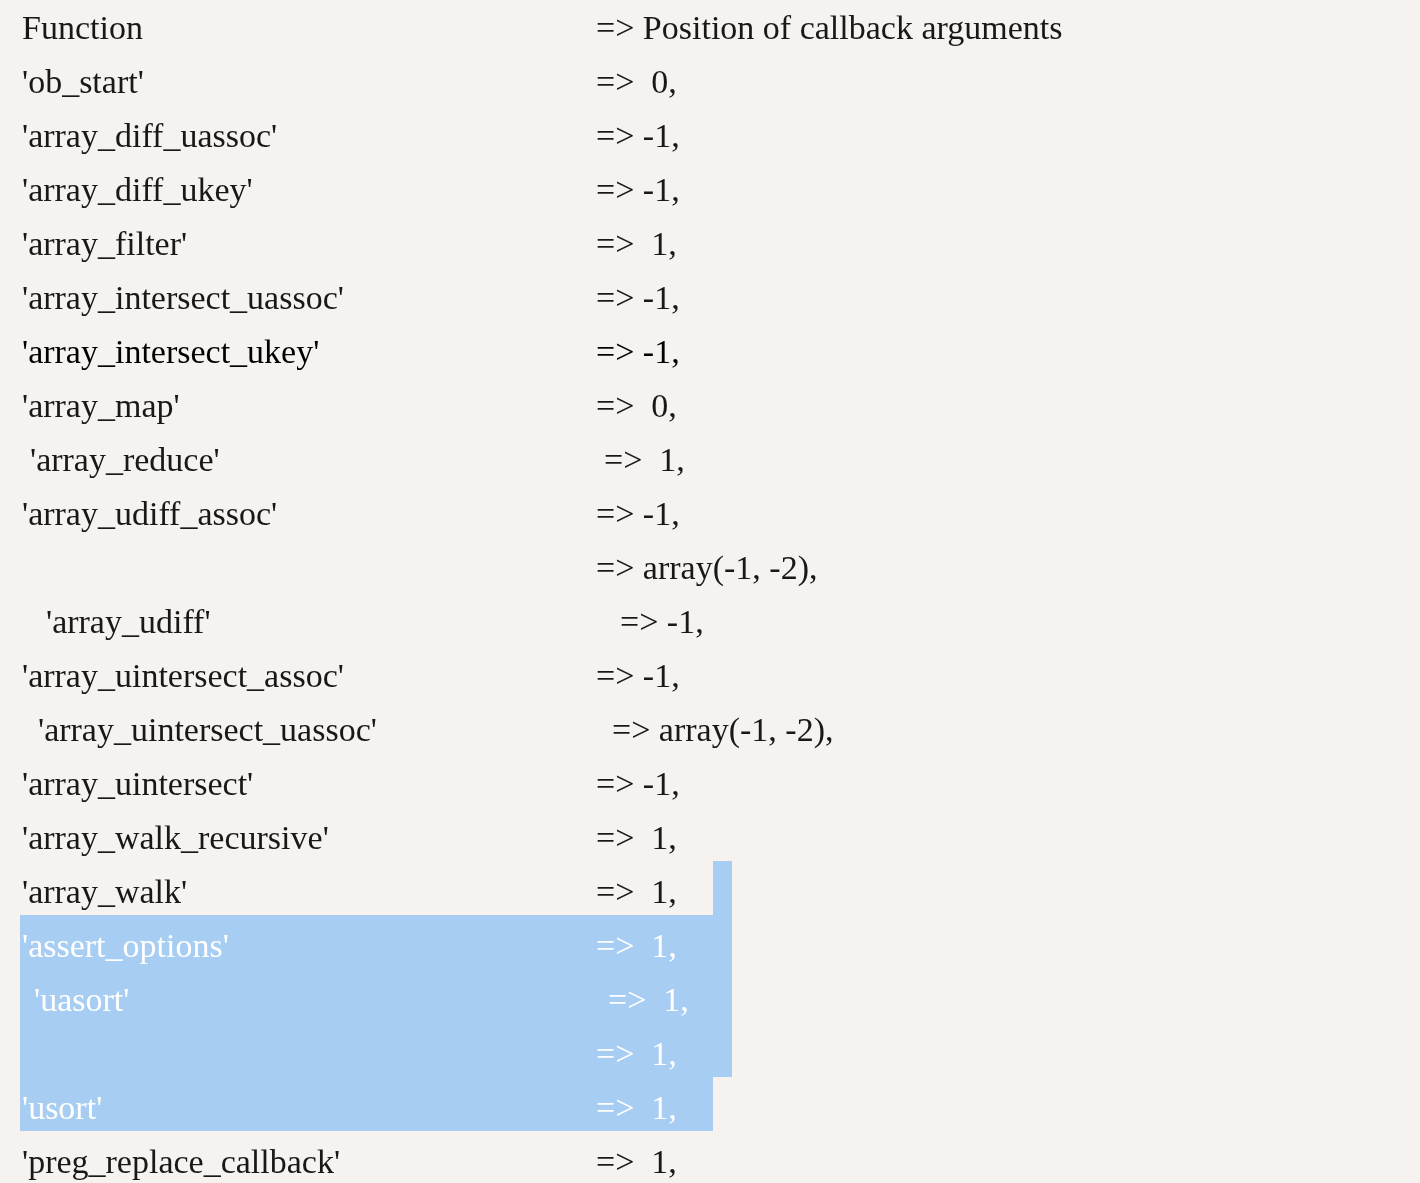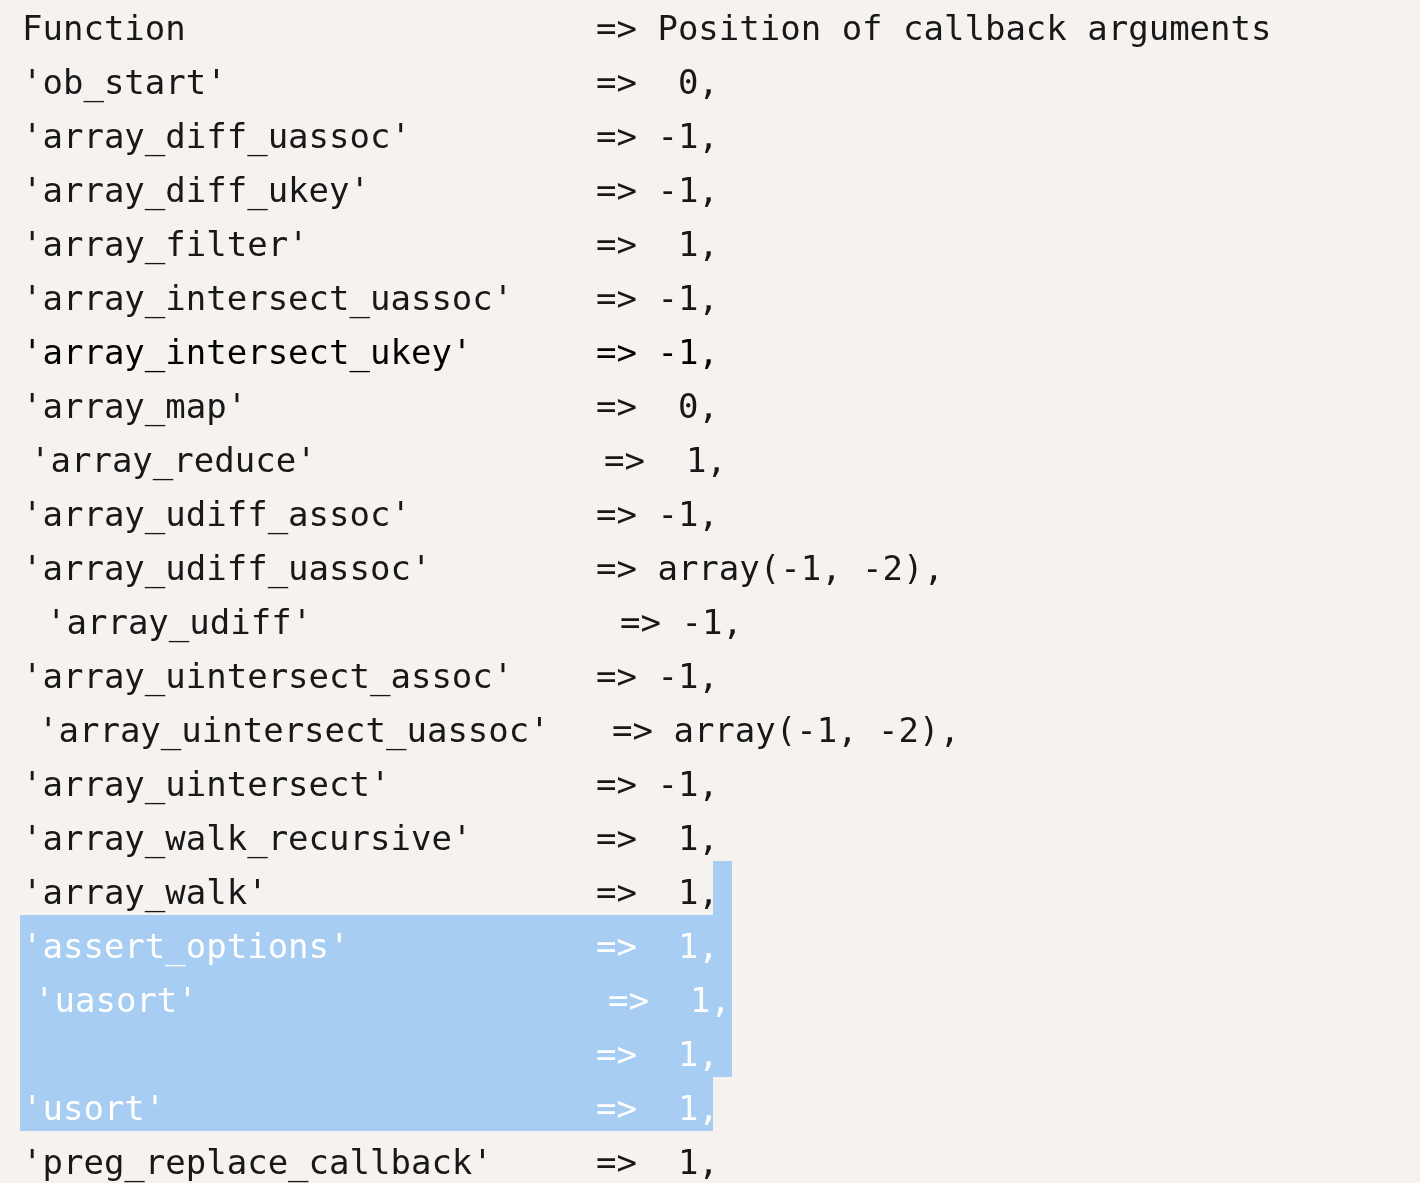--- a/index.html
+++ b/index.html
@@ -52,20 +52,21 @@
   }
   .sel-band {
     position: absolute;
     background: #a8cdf2;
     z-index: 0;
   }
   .row .col-fn,
   .row .col-arrow {
     position: absolute;
     z-index: 2;
+    font-family: Liberation Serif, serif;
   }
 
   
   .eol-block {
     position: absolute;
     background: #a8cdf2;
     z-index: 1;
   }
 </style>
 </head>
@@ -78,21 +79,21 @@
     <div class="row" style="position: absolute; left: 0px; top: 1px; width: 100%; color: rgb(24, 24, 24);"><span class="col-fn">Function</span><span class="col-arrow">=&gt; Position of callback arguments</span></div>
     <div class="row" style="position: absolute; left: 0px; top: 55px; width: 100%; color: rgb(24, 24, 24);"><span class="col-fn">'ob_start'</span><span class="col-arrow">=&gt;  0,</span></div>
     <div class="row" style="position: absolute; left: 0px; top: 109px; width: 100%; color: rgb(24, 24, 24);"><span class="col-fn">'array_diff_uassoc'</span><span class="col-arrow">=&gt; -1,</span></div>
     <div class="row" style="position: absolute; left: 0px; top: 163px; width: 100%; color: rgb(24, 24, 24);"><span class="col-fn">'array_diff_ukey'</span><span class="col-arrow">=&gt; -1,</span></div>
     <div class="row" style="position: absolute; left: 0px; top: 217px; width: 100%; color: rgb(24, 24, 24);"><span class="col-fn">'array_filter'</span><span class="col-arrow">=&gt;  1,</span></div>
     <div class="row" style="position: absolute; left: 0px; top: 271px; width: 100%; color: rgb(24, 24, 24);"><span class="col-fn">'array_intersect_uassoc'</span><span class="col-arrow">=&gt; -1,</span></div>
     <div class="row" style="position: absolute; left: 0px; top: 325px; width: 100%; color: #000000;"><span class="col-fn">'array_intersect_ukey'</span><span class="col-arrow">=&gt; -1,</span></div>
     <div class="row" style="position: absolute; left: 0px; top: 379px; width: 100%; color: rgb(24, 24, 24);"><span class="col-fn">'array_map'</span><span class="col-arrow">=&gt;  0,</span></div>
     <div class="row" style="position: absolute; left: 8px; top: 433px; width: 100%; color: rgb(24, 24, 24);"><span class="col-fn">'array_reduce'</span><span class="col-arrow">=&gt;  1,</span></div>
     <div class="row" style="position: absolute; left: 0px; top: 487px; width: 100%; color: rgb(24, 24, 24);"><span class="col-fn">'array_udiff_assoc'</span><span class="col-arrow">=&gt; -1,</span></div>
-    <div class="row" style="position: absolute; left: 0px; top: 541px; width: 100%; color: rgb(24, 24, 24);"><span class="col-fn">'array_udiff_uassoc'</span><span class="col-arrow">=&gt; array(-1, -2),</span></div>
+    <div class="row" style="position: absolute; left: 0px; top: 541px; width: 100%; color: rgb(24, 24, 24);"><span class="col-arrow">=&gt; array(-1, -2),</span></div>
     <div class="row" style="position: absolute; left: 0px; top: 595px; width: 100%; color: rgb(24, 24, 24); margin-left: 24px;"><span class="col-fn">'array_udiff'</span><span class="col-arrow">=&gt; -1,</span></div>
     <div class="row" style="position: absolute; left: 0px; top: 649px; width: 100%; color: rgb(24, 24, 24);"><span class="col-fn">'array_uintersect_assoc'</span><span class="col-arrow">=&gt; -1,</span></div>
     <div class="row" style="position: absolute; left: 0px; top: 703px; width: 100%; color: rgb(24, 24, 24); margin-left: 16px;"><span class="col-fn">'array_uintersect_uassoc'</span><span class="col-arrow">=&gt; array(-1, -2),</span></div>
     <div class="row" style="position: absolute; left: 0px; top: 757px; width: 100%; color: rgb(24, 24, 24);"><span class="col-fn">'array_uintersect'</span><span class="col-arrow">=&gt; -1,</span></div>
     <div class="row" style="position: absolute; left: 0px; top: 811px; width: 100%; color: rgb(24, 24, 24);"><span class="col-fn">'array_walk_recursive'</span><span class="col-arrow">=&gt;  1,</span></div>
     <div class="row" style="position: absolute; left: 0px; top: 865px; width: 100%; color: rgb(24, 24, 24);"><span class="col-fn">'array_walk'</span><span class="col-arrow">=&gt;  1,</span></div>
     <div class="row selected" style="position: absolute; left: 0px; top: 919px; width: 100%; color: rgb(255, 255, 255);"><span class="col-fn">'assert_options'</span><span class="col-arrow">=&gt;  1,</span></div>
     <div class="row selected" style="position: absolute; left: 12px; top: 973px; width: 100%; color: rgb(255, 255, 255);"><span class="col-fn">'uasort'</span><span class="col-arrow">=&gt;  1,</span></div>
     <div class="row selected" style="position: absolute; left: 0px; top: 1027px; width: 100%; color: rgb(255, 255, 255);"><span class="col-arrow">=&gt;  1,</span></div>
     <div class="row selected" style="position: absolute; left: 0px; top: 1081px; width: 100%; color: rgb(255, 255, 255);"><span class="col-fn">'usort'</span><span class="col-arrow">=&gt;  1,</span></div>

